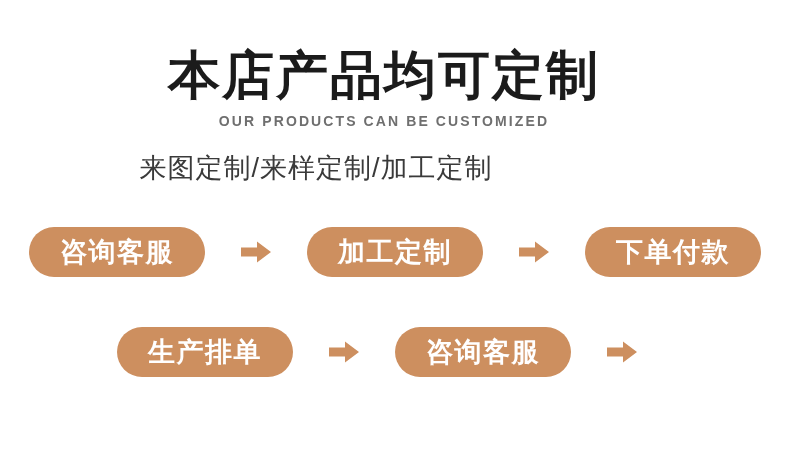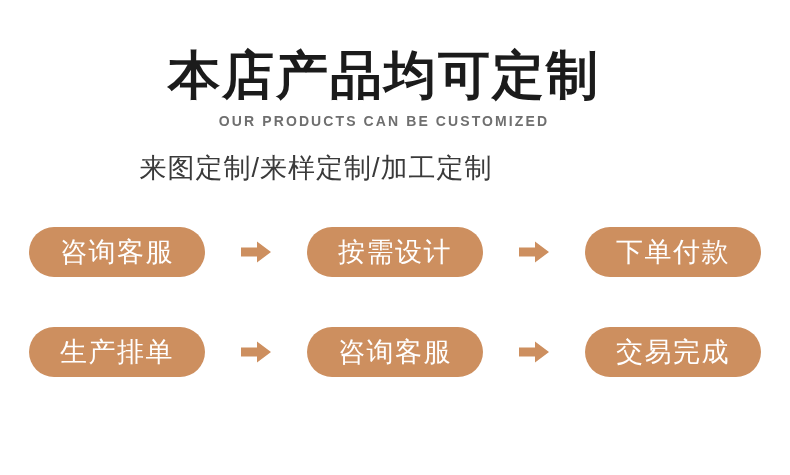--- a/index.html
+++ b/index.html
@@ -88,21 +88,21 @@
     width: 176px;
     height: 50px;
     border-radius: 25px;
     background: #cd8f5f;
     color: #ffffff;
     display: flex;
     align-items: center;
     justify-content: center;
     font-size: 27px;
     line-height: 1;
-    font-weight: 400;
+    font-weight: 700;
     letter-spacing: 1.5px;
     box-sizing: border-box;
     user-select: none;
   }
 
   .arrow-gap {
     width: 102px;
     height: 50px;
     display: flex;
     align-items: center;
@@ -135,21 +135,21 @@
       <div class="pill">咨询客服</div>
 
       <div class="arrow-gap">
         <span class="arrow-icon">
           <svg viewBox="0 0 30 22" width="30" height="22" aria-hidden="true">
             <path d="M0 6.5 H16 V0.5 L30 11 L16 21.5 V15.5 H0 Z" fill="#cd8f5f"></path>
           </svg>
         </span>
       </div>
 
-      <div class="pill">按需设计</div>
+      <div class="pill">加工定制</div>
 
       <div class="arrow-gap">
         <span class="arrow-icon">
           <svg viewBox="0 0 30 22" width="30" height="22" aria-hidden="true">
             <path d="M0 6.5 H16 V0.5 L30 11 L16 21.5 V15.5 H0 Z" fill="#cd8f5f"></path>
           </svg>
         </span>
       </div>
 
       <div class="pill">下单付款</div>
@@ -169,17 +169,16 @@
       <div class="pill">咨询客服</div>
 
       <div class="arrow-gap">
         <span class="arrow-icon">
           <svg viewBox="0 0 30 22" width="30" height="22" aria-hidden="true">
             <path d="M0 6.5 H16 V0.5 L30 11 L16 21.5 V15.5 H0 Z" fill="#cd8f5f"></path>
           </svg>
         </span>
       </div>
 
-      <div class="pill">交易完成</div>
     </div>
 
   </div>
 </div>
 
 </body></html>

